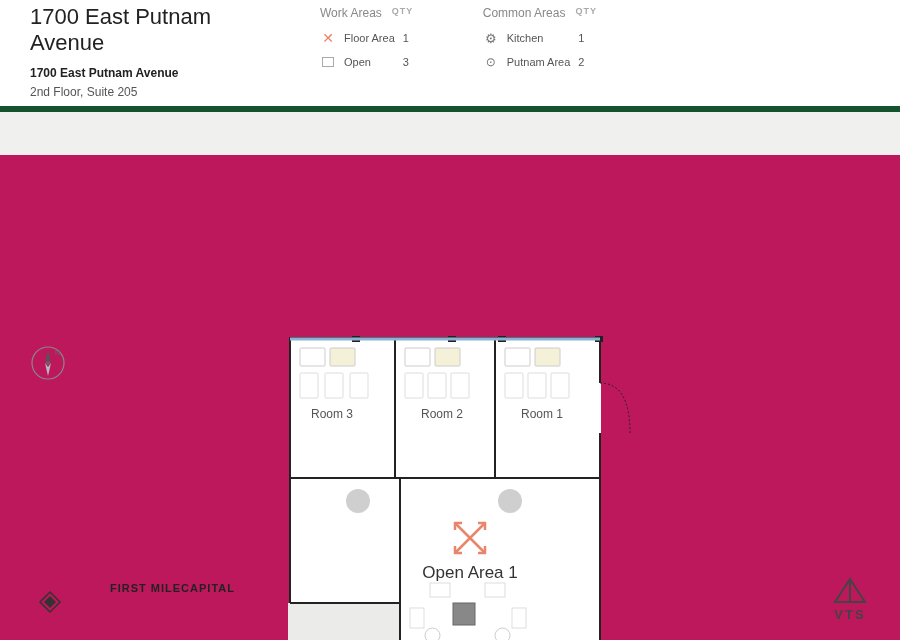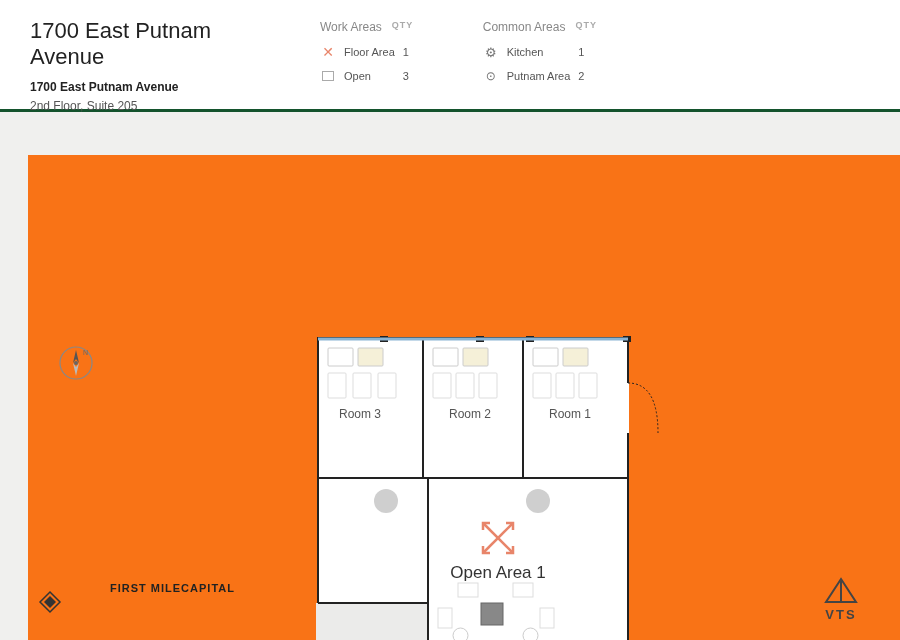--- a/index.html
+++ b/index.html
@@ -13,22 +13,22 @@
     }
 
     
     .header {
       position: absolute;
       top: 0; left: 0; right: 0;
       height: 112px;
       background: #fff;
       display: flex;
       align-items: flex-start;
-      padding: 18px 30px;
-      border-bottom: 3px solid #14532d;
+      padding: 4px 30px;
+      border-bottom: 6px solid #14532d;
     }
 
     .header-left {
       flex: 0 0 260px;
     }
 
     .header-title {
       font-size: 22px;
       font-weight: 400;
       color: #222;
@@ -131,25 +131,24 @@
       font-size: 11px;
       color: #555;
       min-width: 20px;
     }
 
     
     .main {
       position: absolute;
       top: 155px;
       left: 0; right: 0; bottom: 0;
-      background: #f97316;
+      background: #be185d;
       display: flex;
       align-items: center;
       justify-content: center;
-      margin-left: 28px;
     }
 
     
     .compass {
       position: absolute;
       top: 190px;
       left: 30px;
       width: 36px;
       height: 36px;
     }
@@ -177,21 +176,21 @@
       font-weight: 900;
       color: #222;
       letter-spacing: 1px;
       line-height: 1.2;
     }
 
     
     .vts-logo {
       position: absolute;
       bottom: 18px;
-      right: 39px;
+      right: 30px;
       display: flex;
       flex-direction: column;
       align-items: center;
     }
 
     .vts-text {
       font-size: 13px;
       font-weight: 700;
       color: #444;
       letter-spacing: 2px;

